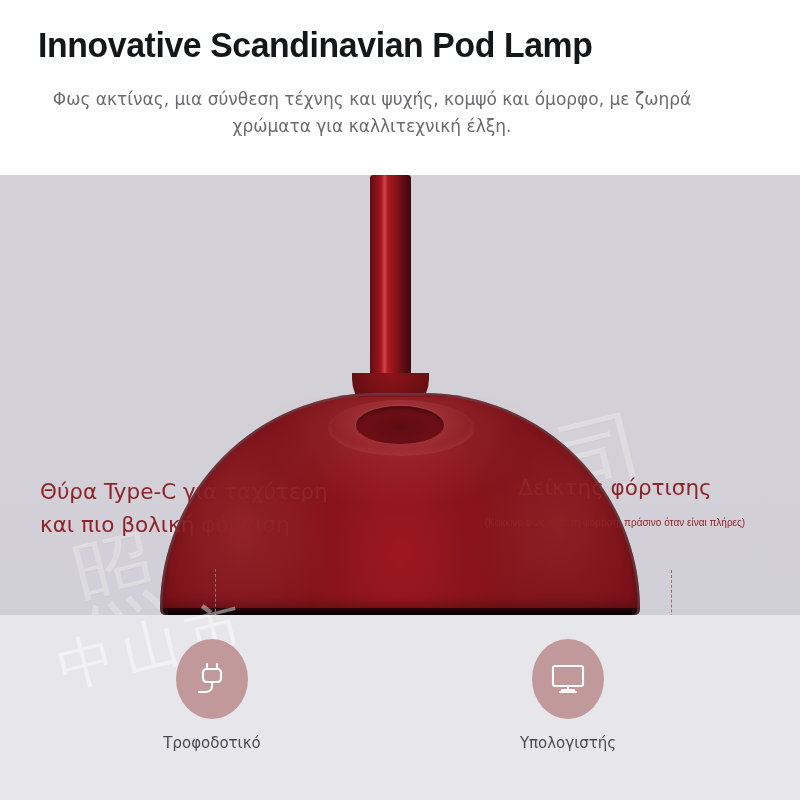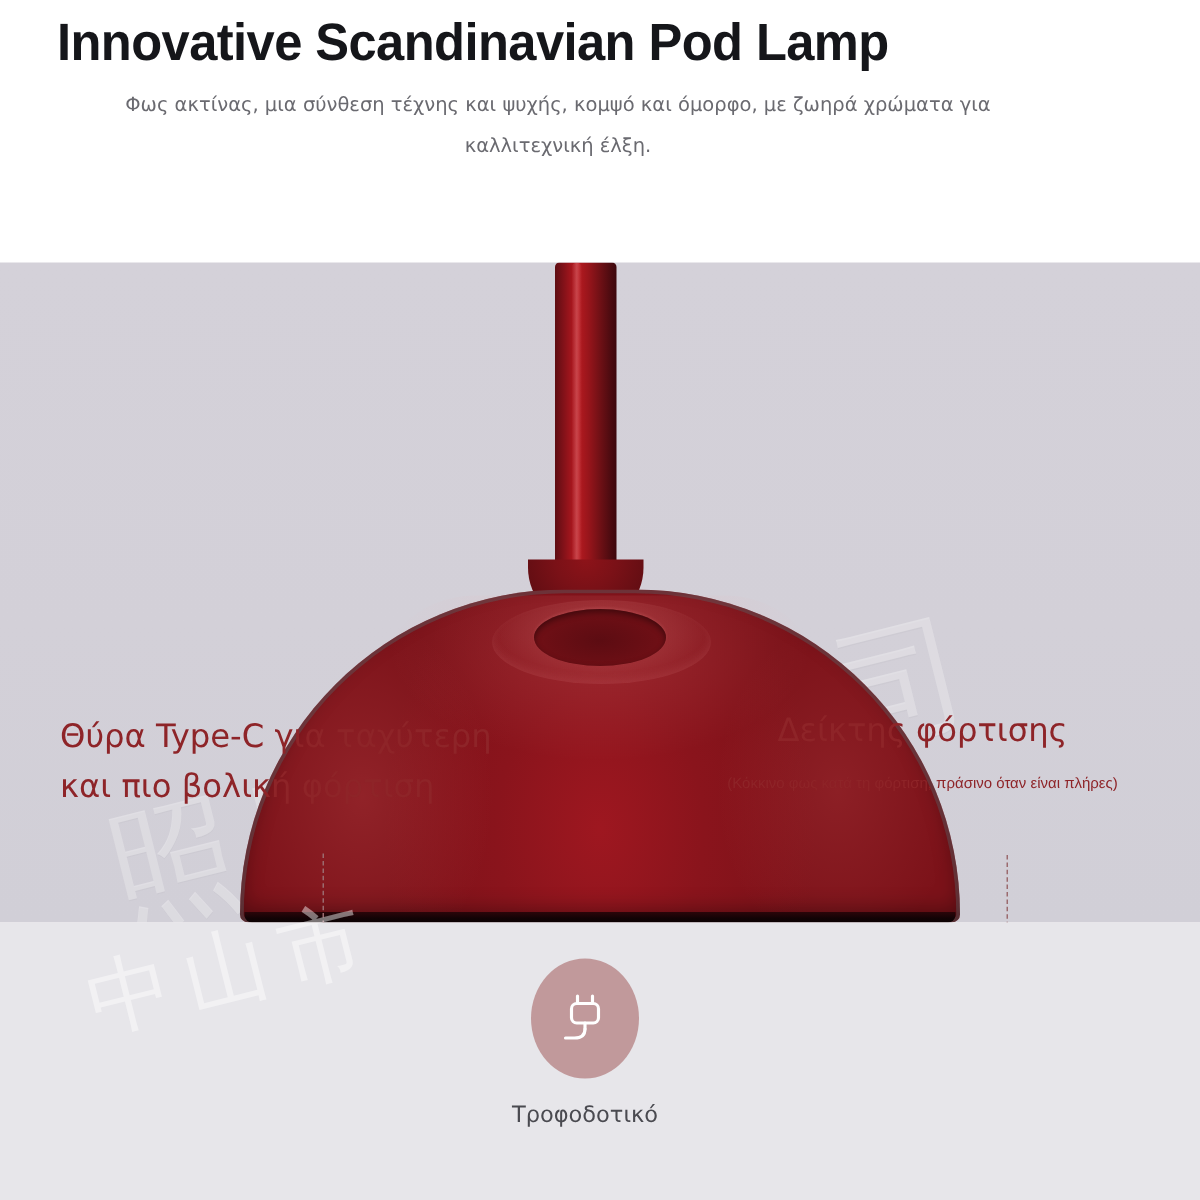--- a/index.html
+++ b/index.html
@@ -8,37 +8,37 @@
     font-family:"DejaVu Sans", sans-serif;
     background:#ffffff;
     overflow:hidden;
     position:relative;
   }
 
   
   .header {
     position:absolute; left:0; top:0; width:800px; height:175px;
     background:#ffffff;
-    padding:8px 30px 0 38px;
+    padding:24px 30px 0 38px;
   }
   .header-title {
     font-family:"Liberation Sans", sans-serif;
     font-weight:bold;
     font-size:35px;
     line-height:42px;
     letter-spacing:-0.4px;
     color:#15161a;
     white-space:nowrap;
     transform:scaleX(0.965);
     transform-origin:left center;
   }
   .header-sub {
-    margin-top:7px;
-    font-family:"DejaVu Sans", sans-serif;
-    font-size:13px;
+    margin-top:20px;
+    font-family:"DejaVu Sans", sans-serif;
+    font-size:17px;
     line-height:27px;
     color:#6a6a70;
     text-align:center;
     width:652px;
     margin-left:8px;
   }
 
   
   .stage {
     position:absolute; left:0; top:175px; width:800px; height:440px;
@@ -251,16 +251,29 @@
             <path d="M23 4 v5"></path>
             <rect x="9" y="9" width="18" height="13" rx="3.5"></rect>
             <path d="M18 22 v4"></path>
             <path d="M18 26 c0 5 -4 6 -7 6 H5"></path>
           </svg>
         </span>
       </div>
       <div class="feat-label">Τροφοδοτικό</div>
     </div>
 
+    <div class="feat">
+      <div class="feat-circle">
+        <span class="feat-icon">
+          <svg width="38" height="34" viewBox="0 0 38 34" fill="none" stroke="#ffffff" stroke-width="2.1" stroke-linecap="round" stroke-linejoin="round">
+            <rect x="4" y="4" width="30" height="20" rx="2"></rect>
+            <path d="M19 24 v4"></path>
+            <path d="M11 30 h16"></path>
+            <path d="M13 28 h12 v2 h-12 z"></path>
+          </svg>
+        </span>
+      </div>
+      <div class="feat-label">Υπολογιστής</div>
+    </div>
 
 
   </div>
 </div>
 
 </body></html>

